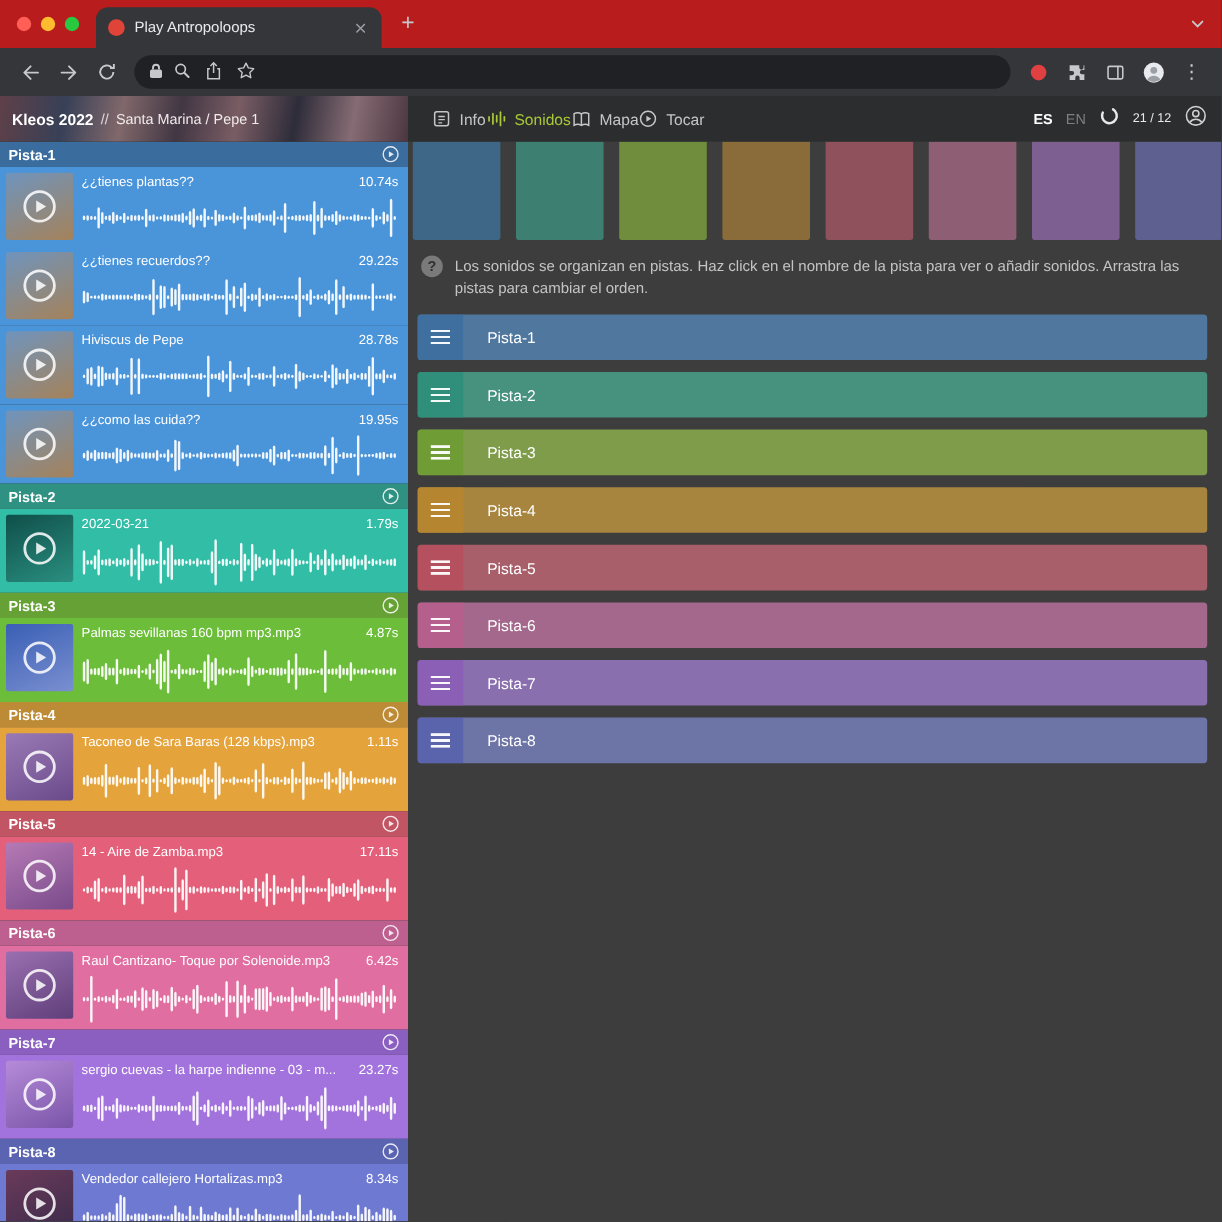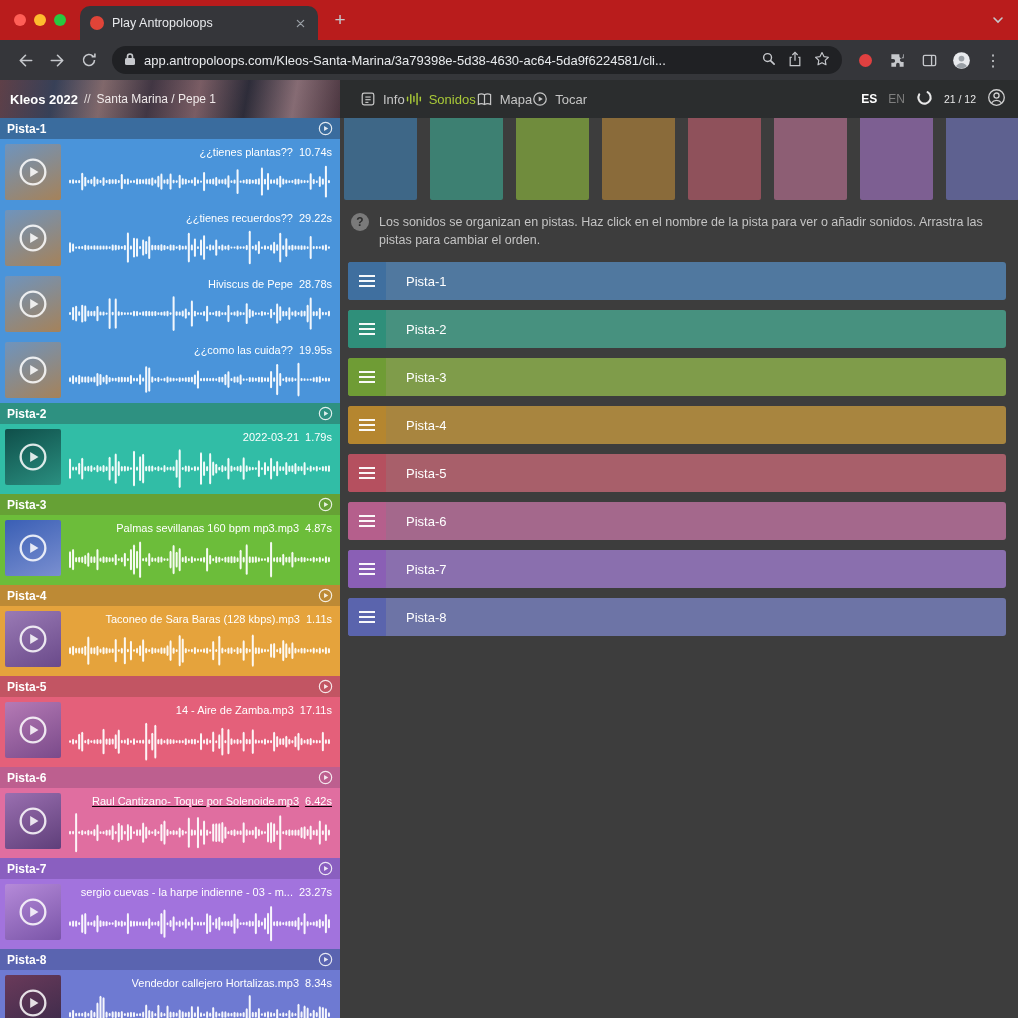--- a/index.html
+++ b/index.html
@@ -53,21 +53,21 @@
   
   .sidebar { width:340px; flex-shrink:0; background:#2f2f2f; overflow:hidden; }
   .t-header { height:21px; display:flex; align-items:center; padding:0 7px; }
   .t-name { color:#fff; font-size:12px; font-weight:bold; flex:1; }
   .t-play { width:15px; height:15px; flex-shrink:0; }
   .t-play svg { width:15px; height:15px; display:block; }
   .clip { height:66px; display:flex; gap:7px; padding:5px 8px 5px 5px; }
   .thumb { width:56px; height:56px; flex-shrink:0; border-radius:2px; position:relative; }
   .thumb-play { position:absolute; left:50%; top:50%; transform:translate(-50%,-50%); width:30px; height:30px; }
   .thumb-play svg { width:30px; height:30px; display:block; }
-  .clip-body { flex:1; min-width:0; display:flex; flex-direction:column;align-items:flex-end; }
+  .clip-body { flex:1; min-width:0; display:flex; flex-direction:column; }
   .clip-top { display:flex; justify-content:space-between; gap:6px; color:#fff;
               font-size:11px; line-height:1.25; margin:2px 0 3px; }
   .clip-name { white-space:nowrap; overflow:hidden; text-overflow:ellipsis; }
   .clip-dur { flex-shrink:0; }
   .wave { flex:1 1 auto; width:100%; min-height:0; display:block; }
 
   
   .main { flex:1; min-width:0; overflow:hidden; padding-left:4px; }
   .swatch-row { display:flex; gap:13px; height:82px; }
   .swatch { width:73px; height:82px; border-radius:0 0 2px 2px; flex-shrink:0; }
@@ -125,21 +125,20 @@
         <path d="M14.9 2.4v3.2h-3.2" fill="none" stroke="#c6c8cc" stroke-width="1.6"></path>
       </svg>
   </span>
   <div class="urlbar">
     <span>
       <svg width="12" height="14" viewBox="0 0 12 14">
           <rect x="1" y="6" width="10" height="7" rx="1.5" fill="#c6c8cc"></rect>
           <path d="M3.5 6V4.5a2.5 2.5 0 0 1 5 0V6" stroke="#c6c8cc" stroke-width="1.6" fill="none"></path>
         </svg>
     </span>
-    <span class="url-text">app.antropoloops.com/Kleos-Santa-Marina/3a79398e-5d38-4630-ac64-5da9f6224581/cli...</span>
     <span class="url-icons">
       <span>
         <svg width="15" height="15" viewBox="0 0 16 16">
             <circle cx="7" cy="7" r="4.2" fill="none" stroke="#c6c8cc" stroke-width="1.5"></circle>
             <line x1="10.2" y1="10.2" x2="14" y2="14" stroke="#c6c8cc" stroke-width="1.8" stroke-linecap="round"></line>
           </svg>
       </span>
       <span>
         <svg width="14" height="16" viewBox="0 0 16 18">
             <path d="M4.5 7H2.5v9.5h11V7h-2" fill="none" stroke="#c6c8cc" stroke-width="1.4"></path>
@@ -1140,21 +1139,21 @@
       <section class="track">
         <div class="t-header" style="background: rgb(189, 95, 143);">
           <span class="t-name">Pista-6</span>
           <span class="t-play">
             <svg viewBox="0 0 18 18">
               <circle cx="9" cy="9" r="7.4" fill="none" stroke="rgba(255,255,255,0.85)" stroke-width="1.4"></circle>
               <path d="M7.3 6v6l5-3z" fill="rgba(255,255,255,0.85)"></path>
             </svg>
           </span>
         </div>
-        <div class="clip" style="background: rgb(224, 110, 160); height: 70px; text-decoration: underline;">
+        <div class="clip" style="background: rgb(224, 110, 160); height: 70px;">
           <div class="thumb" style="background: linear-gradient(155deg, rgb(154, 111, 176) 0%, rgb(95, 63, 122) 100%);">
             <span class="thumb-play">
               <svg viewBox="0 0 18 18">
                 <circle cx="9" cy="9" r="7.4" fill="none" stroke="rgba(255,255,255,0.85)" stroke-width="1.4"></circle>
                 <path d="M7.3 6v6l5-3z" fill="rgba(255,255,255,0.85)"></path>
               </svg>
             </span>
           </div>
           <div class="clip-body">
             <div class="clip-top">

